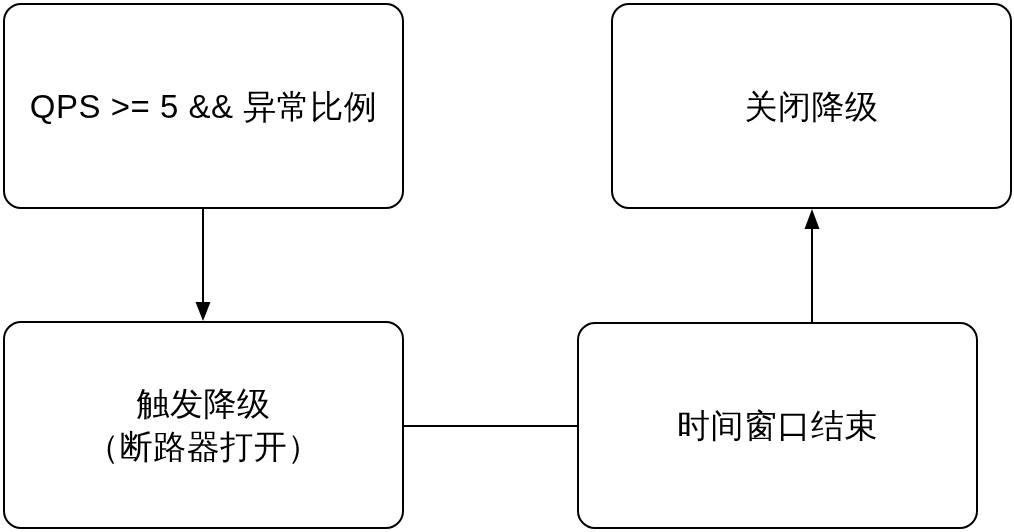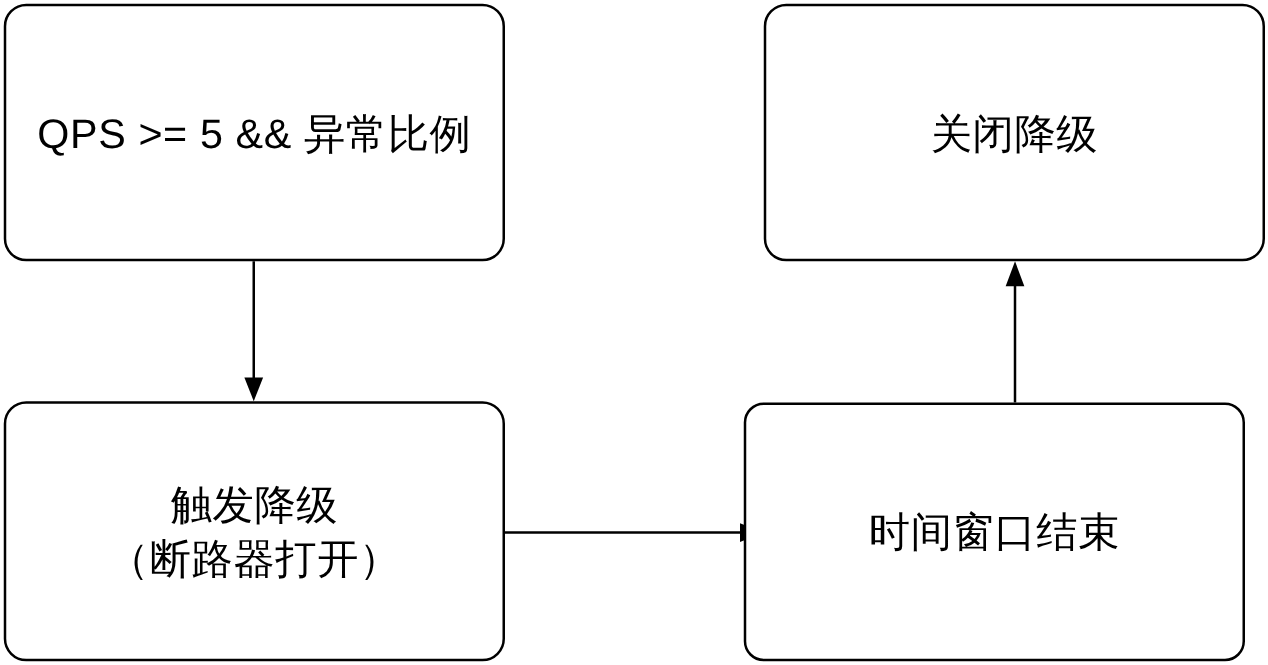--- a/index.html
+++ b/index.html
@@ -41,21 +41,21 @@
     text-align: center;
     font-size: 33px;
     line-height: 43px;
     font-weight: 400;
     color: #000000;
     letter-spacing: 0.5px;
   }
   #node-condition { left: 3px;   top: 3px;   width: 401px; height: 206px; }
   #node-close     { left: 611px; top: 3px;   width: 401px; height: 206px; }
   #node-trigger   { left: 3px;   top: 321px; width: 401px; height: 208px; }
-  #node-window    { left: 595px; top: 322px; width: 401px; height: 207px; border-radius: 16px; }
+  #node-window    { left: 577px; top: 322px; width: 401px; height: 207px; }
 </style>
 </head>
 <body>
 
 <div class="canvas">
 
   <svg class="arrows" viewBox="0 0 1014 532" xmlns="http://www.w3.org/2000/svg">
 
     <g>
       <line x1="203" y1="209" x2="203" y2="303" stroke="#000000" stroke-width="2"></line>

